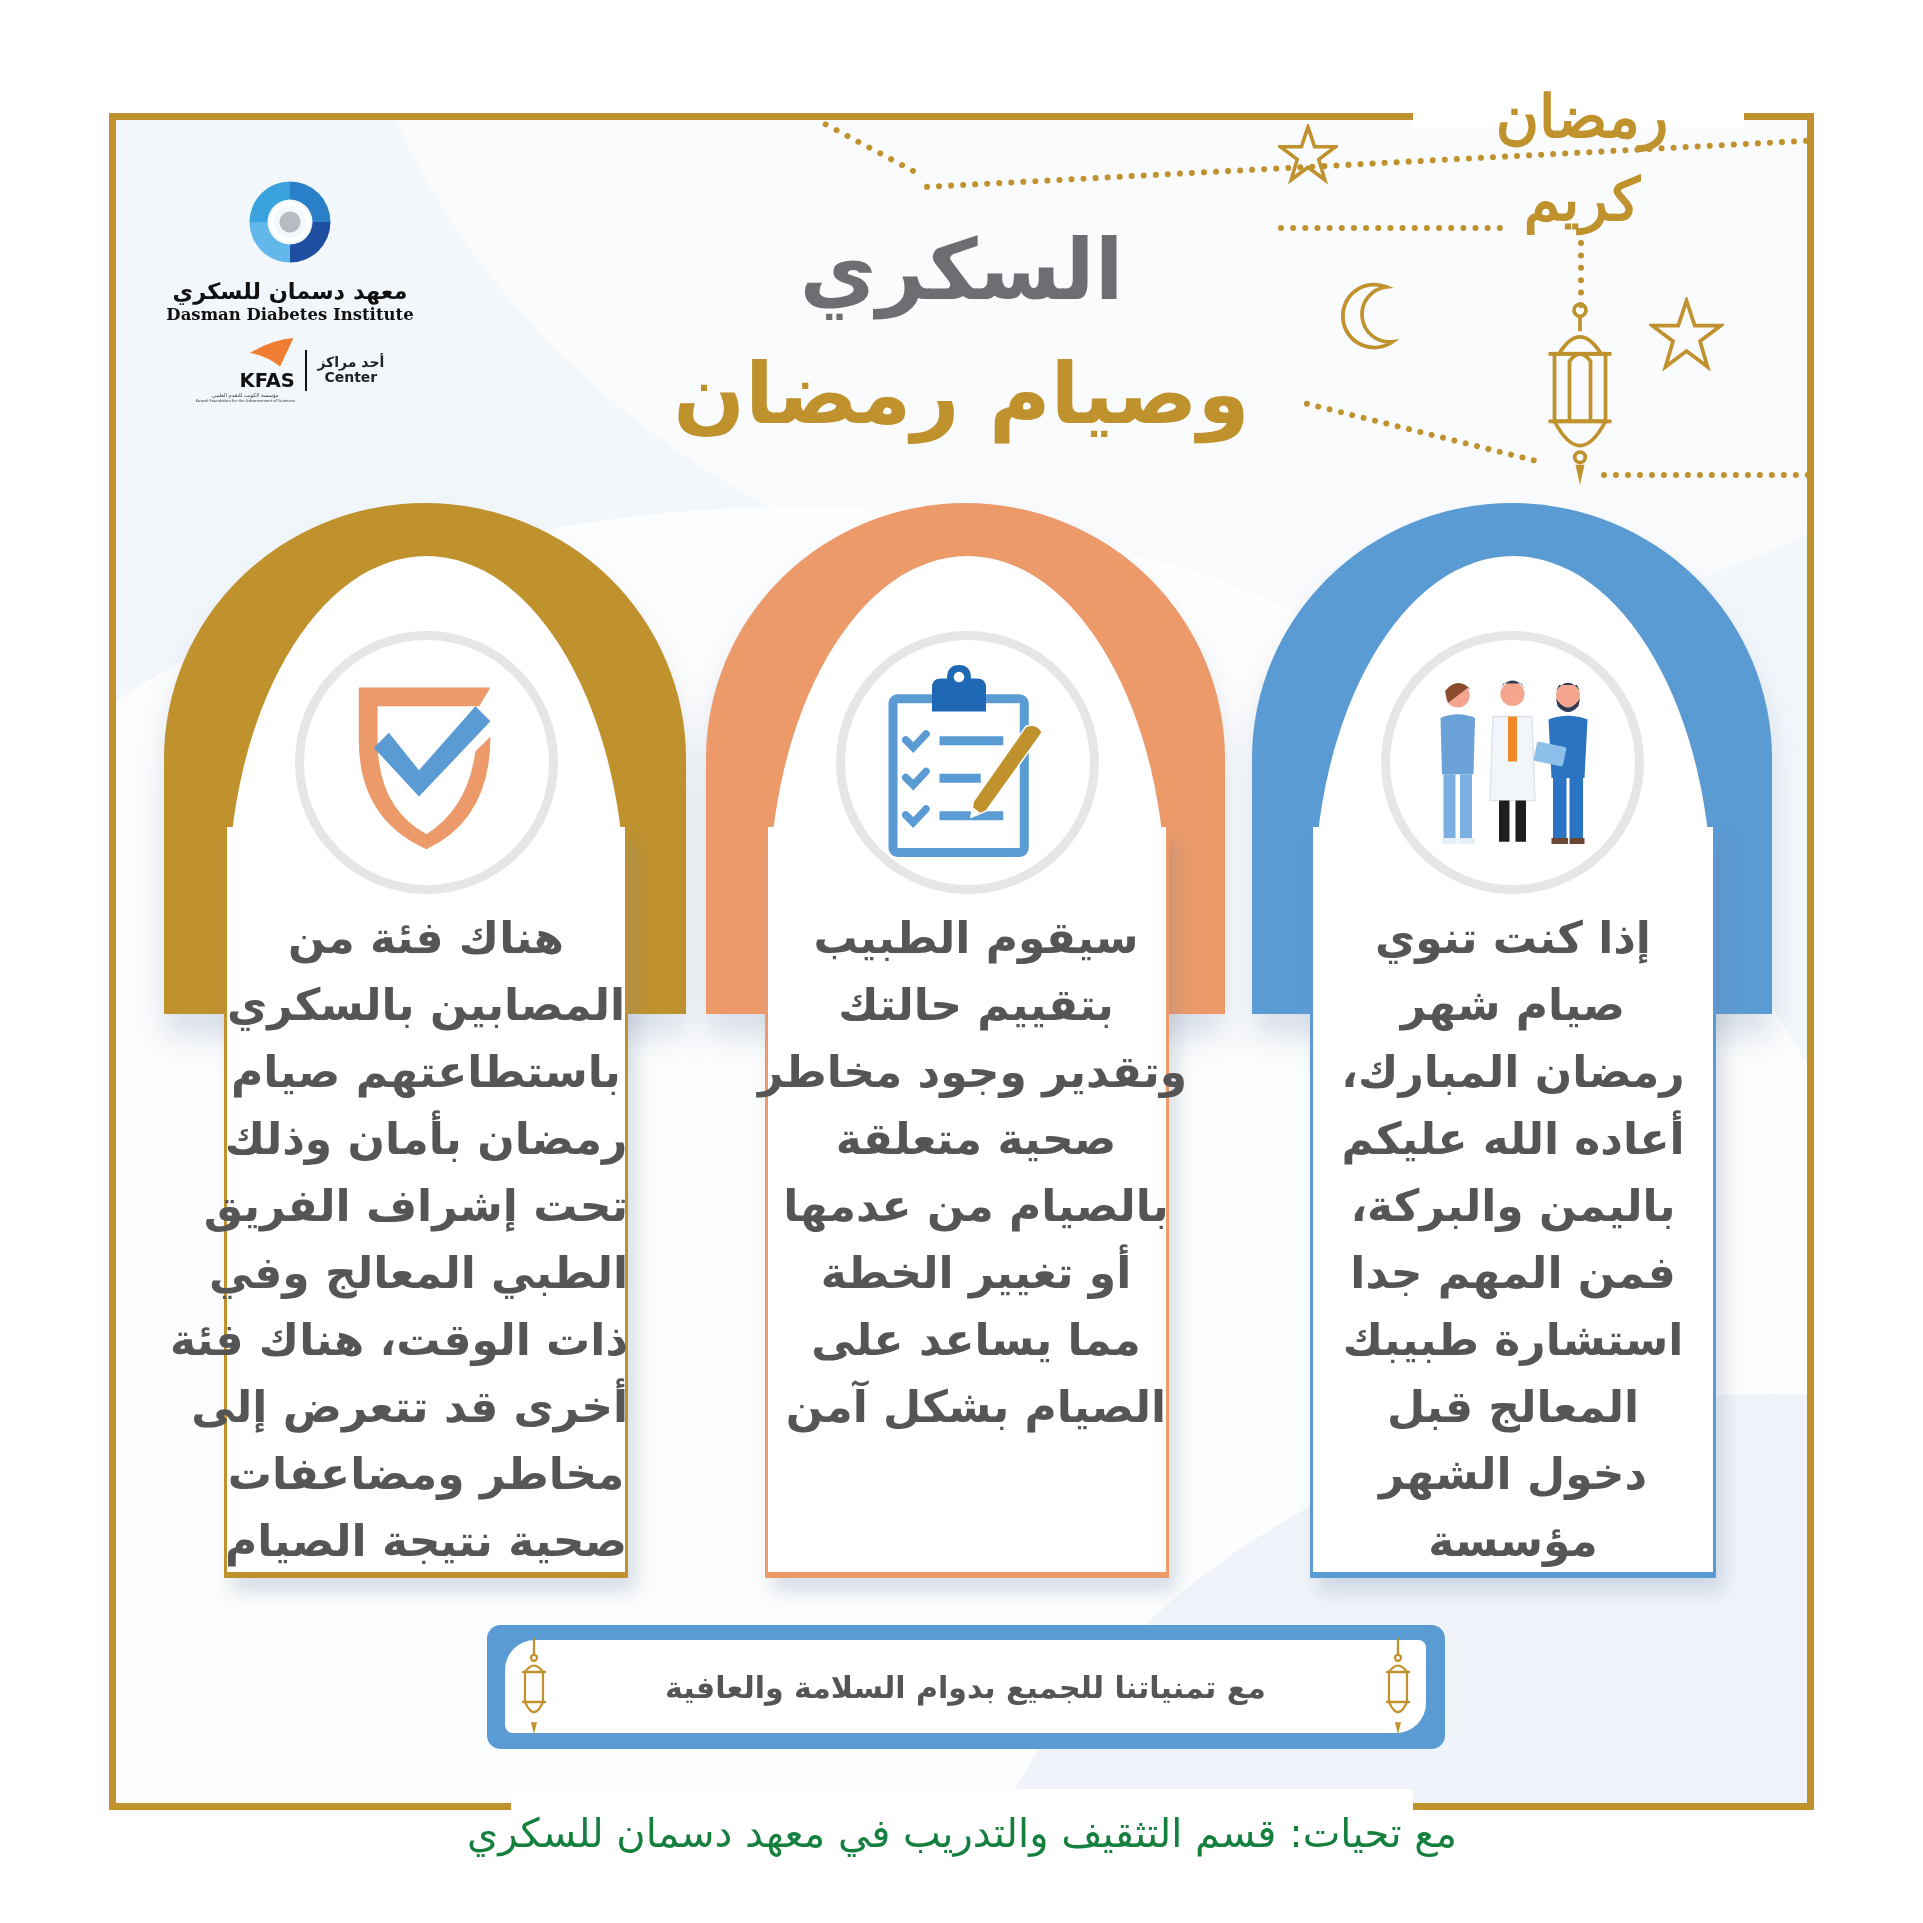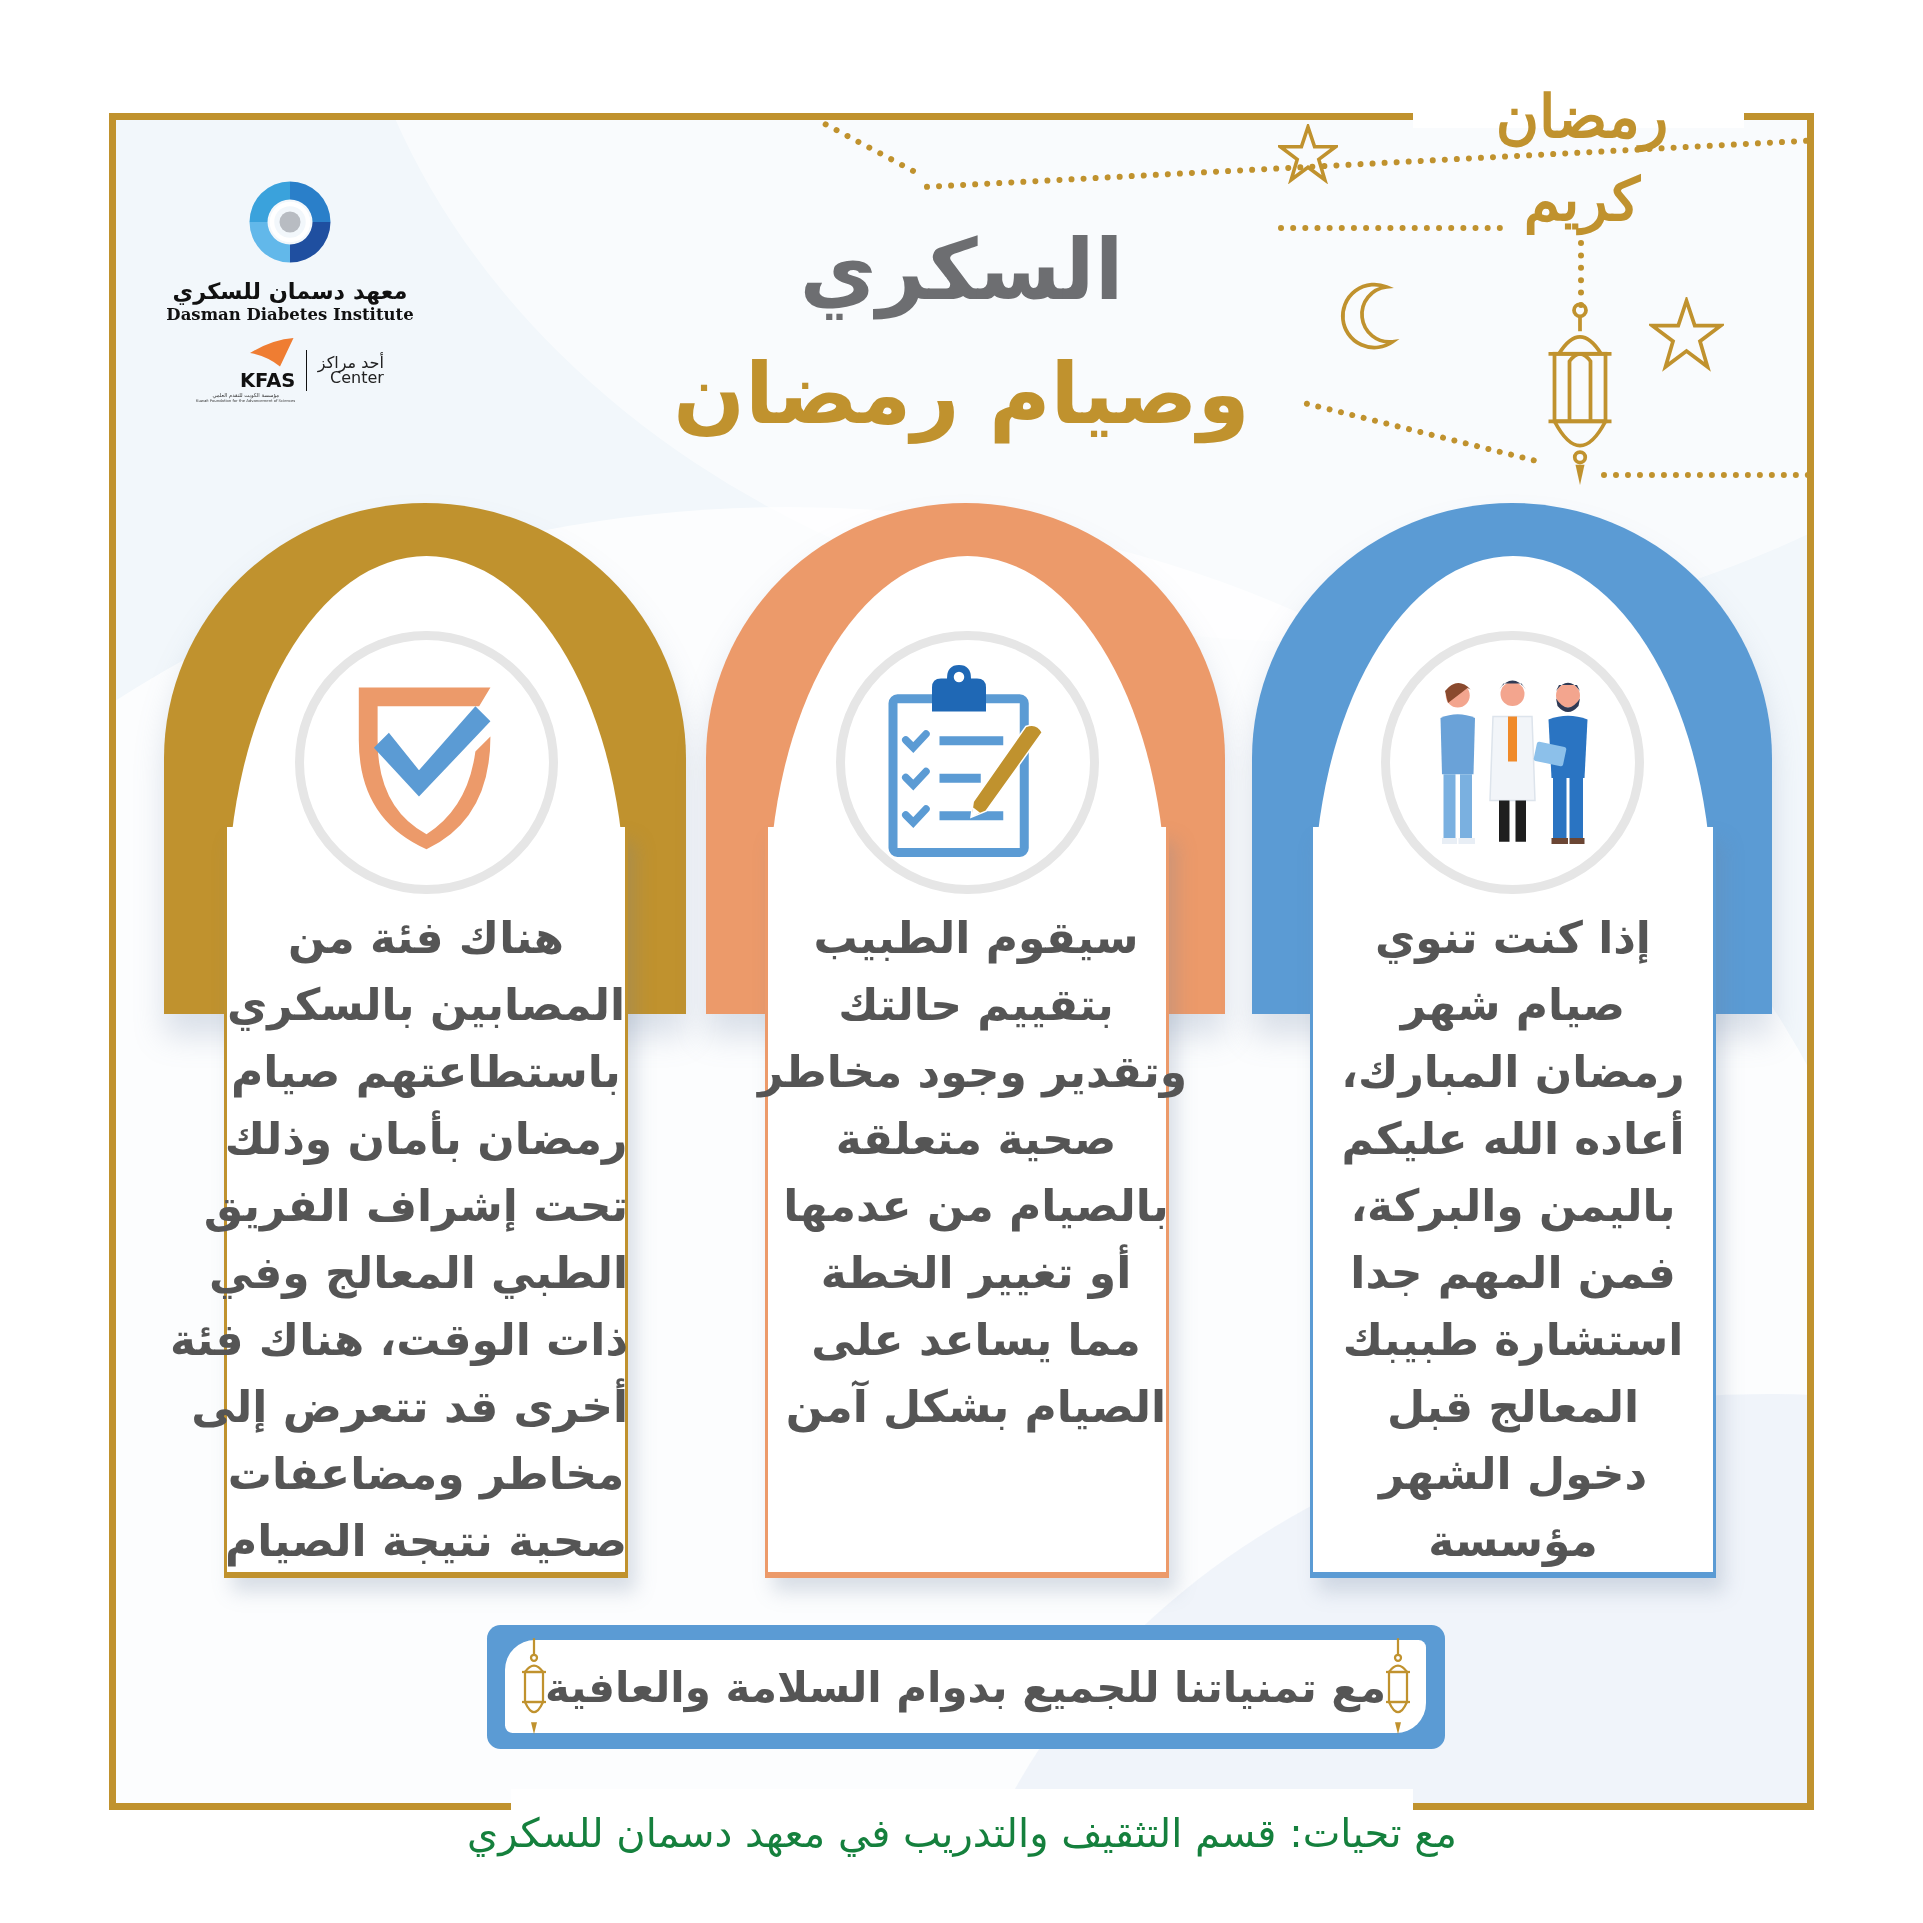--- a/index.html
+++ b/index.html
@@ -26,21 +26,21 @@
 
   
   .logo-wrap { left:162px; top:177px; width:256px; text-align:center; }
   .logo-swirl { width:90px; height:90px; margin:0 auto; position:relative; }
   .logo-ar { font-size:22.5px; font-weight:bold; color:#111; margin-top:10.5px; direction:rtl; }
   .logo-en { font-family:"DejaVu Serif", serif; font-size:16.5px; font-weight:bold; color:#111; margin-top:1.5px; }
   .kfas-row { display:flex; align-items:center; justify-content:center; gap:10.5px; margin-top:13.5px; }
   .kfas-txt { font-size:19.5px; font-weight:bold; color:#111; }
   .kfas-sub { font-size:5.3px; color:#333; }
   .kfas-div { width:1.5px; height:41px; background:#111; }
-  .center-lbl { font-size:16px; font-weight:normal; color:#222; line-height:15px; text-align:right; }
+  .center-lbl { font-size:14px; font-weight:bold; color:#222; line-height:15px; text-align:center; }
 
   
   .title1 { left:676px; top:218px; width:571px; text-align:center; color:#6d6e71; font-size:84px; font-weight:bold;
             direction:rtl; line-height:105px; }
   .title2 { left:586px; top:338px; width:751px; text-align:center; color:#C0922E; font-size:84px; font-weight:bold;
             direction:rtl; line-height:113px; }
 
   
   .card { position:absolute; }
   .arch { position:absolute; border-radius:50% 50% 0 0 / 50% 50% 0 0; }
@@ -48,21 +48,21 @@
   .panel { position:absolute; background:#ffffff; border-radius:50% 50% 0 0 / 34% 34% 0 0; box-sizing:border-box; }
   .panel-box { position:absolute; background:#fff; box-sizing:border-box; border-style:solid; border-width:0 3.8px 6px 3.8px;
                box-shadow: 7.5px 13.5px 18px rgba(110,130,160,.25); }
   .icon-ring { position:absolute; width:263px; height:263px; border-radius:50%; border:9px solid #e6e6e6; box-sizing:border-box; background:#fff; }
   .card-text { position:absolute; text-align:center; direction:rtl; color:#555; font-size:44px; font-weight:bold; line-height:67px; }
   .card-text div { white-space:nowrap; }
 
   
   .banner { left:487px; top:1625px; width:958px; height:124px; background:#5B9BD4; border-radius:13.5px; }
   .banner-inner { left:505px; top:1640px; width:921px; height:93px; background:#ffffff; border-radius:30px 7.5px 30px 7.5px; }
-  .banner-text { left:541px; top:1646px; width:849px; text-align:center; direction:rtl; color:#555; font-size:42px; font-weight:bold; line-height:83px; }
+  .banner-text { left:541px; top:1646px; width:849px; text-align:center; direction:rtl; color:#555; font-size:30px; font-weight:bold; line-height:83px; }
   .footer-text { left:451px; top:1811px; width:1022px; text-align:center; direction:rtl; color:#15803d; font-size:40px; line-height:45px; background:#fff; }
 </style>
 </head>
 <body>
 
 <div class="abs bg-wash">
   <div class="abs bg-arc2"></div>
   <div class="abs bg-arc1"></div>
   <div class="abs bg-arc3"></div>
 </div>

